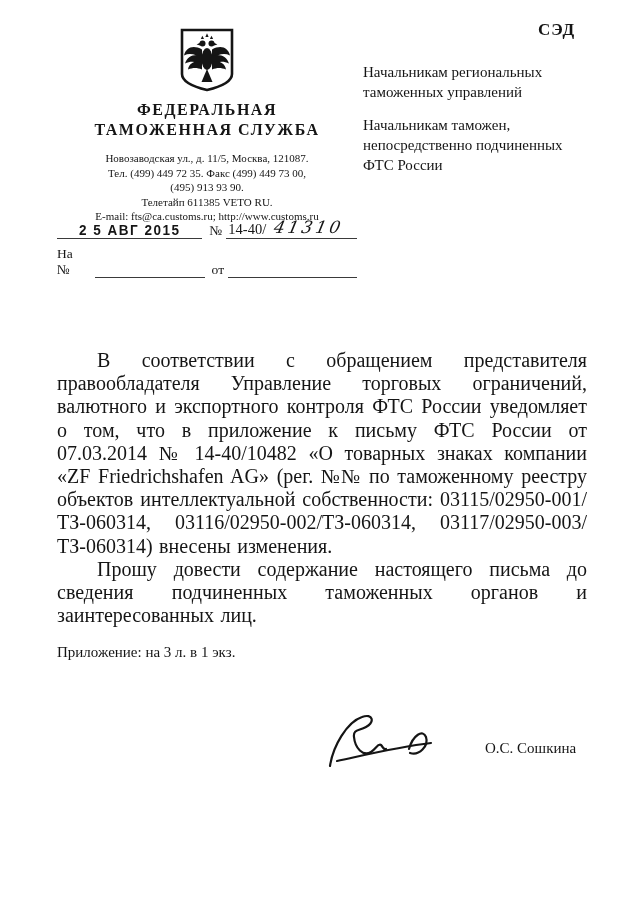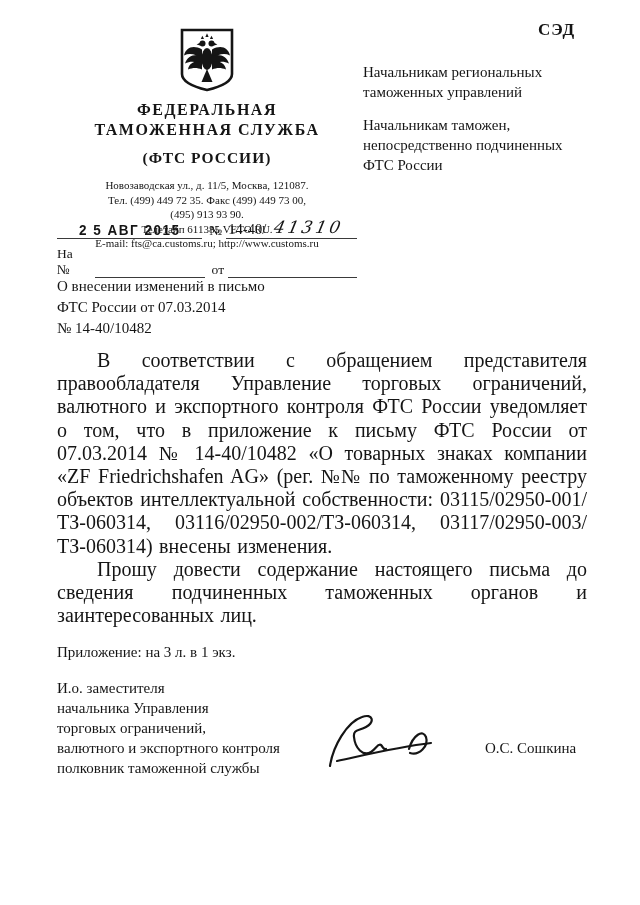--- a/index.html
+++ b/index.html
@@ -124,21 +124,20 @@
             <path d="M23,21.5 C14,16.5 7,19.5 5,27.5 C11,24.5 17,26.5 23,30.5 Z"></path>
             <path d="M23,27.5 C14,25.5 8,28.5 6,35.5 C12,32.5 17,33.5 23,36.5 Z"></path>
             <path d="M23,33.5 C15,32.5 10,35.5 9,41.5 C14,39.5 18,39.5 23,41.5 Z"></path>
           </g>
           <path d="M28,41 L22.5,54 H33.5 Z"></path>
         </g>
       </svg>
     </span>
     <div class="org-name">ФЕДЕРАЛЬНАЯ
 ТАМОЖЕННАЯ СЛУЖБА</div>
-    <div class="org-abbr">(ФТС РОССИИ)</div>
     <div class="address">Новозаводская ул., д. 11/5, Москва, 121087.
 Тел. (499) 449 72 35. Факс (499) 449 73 00,
 (495) 913 93 90.
 Телетайп 611385 VETO RU.
 E-mail: fts@ca.customs.ru; http://www.customs.ru</div>
   </div>
 
   <div class="recipients">
     <div class="recipient">Начальникам региональных
 таможенных управлений</div>
@@ -154,37 +153,29 @@
       <span class="uline u-number"><span class="num-prefix">14-40/</span><span class="hand">41310</span></span>
     </div>
     <div class="ref-row">
       <span class="na-label">На №</span>
       <span class="uline u-reply"></span>
       <span class="ref-label">от</span>
       <span class="uline u-from"></span>
     </div>
   </div>
 
-  <div class="subject">О внесении изменений в письмо
-ФТС России от 07.03.2014
-№ 14-40/10482</div>
 
   <div class="body-text">
     <p>В соответствии с обращением представителя правообладателя Управление торговых ограничений, валютного и экспортного контроля ФТС России уведомляет о том, что в приложение к письму ФТС России от 07.03.2014 № 14-40/10482 «О товарных знаках компании «ZF Friedrichshafen AG» (рег. №№ по таможенному реестру объектов интеллектуальной собственности: 03115/02950-001/ТЗ-060314, 03116/02950-002/ТЗ-060314, 03117/02950-003/ТЗ-060314) внесены изменения.</p>
     <p>Прошу довести содержание настоящего письма до сведения подчиненных таможенных органов и заинтересованных лиц.</p>
   </div>
 
   <div class="attachment">Приложение: на 3 л. в 1 экз.</div>
 
   <div class="sigblock">
-    <div class="sig-title">И.о. заместителя
-начальника Управления
-торговых ограничений,
-валютного и экспортного контроля
-полковник таможенной службы</div>
     <span class="sig-scribble">
       <svg width="125" height="72" viewBox="0 0 125 72" aria-hidden="true">
         <g fill="none" stroke="#151515" stroke-width="2.2" stroke-linecap="round">
           <path d="M7,58 C10,38 24,14 39,9 C50,5 52,14 43,19 C36,23 30,21 31,29 C32,40 40,49 48,44 C53,41 55,35 58,37 C60,38.5 60,42 63,41"></path>
           <path d="M14,53 C42,47 74,39 108,35"></path>
           <path d="M86,41 C90,27 100,21 103,29 C106,38 96,48 87,45"></path>
         </g>
       </svg>
     </span>
     <div class="sig-name">О.С. Сошкина</div>

